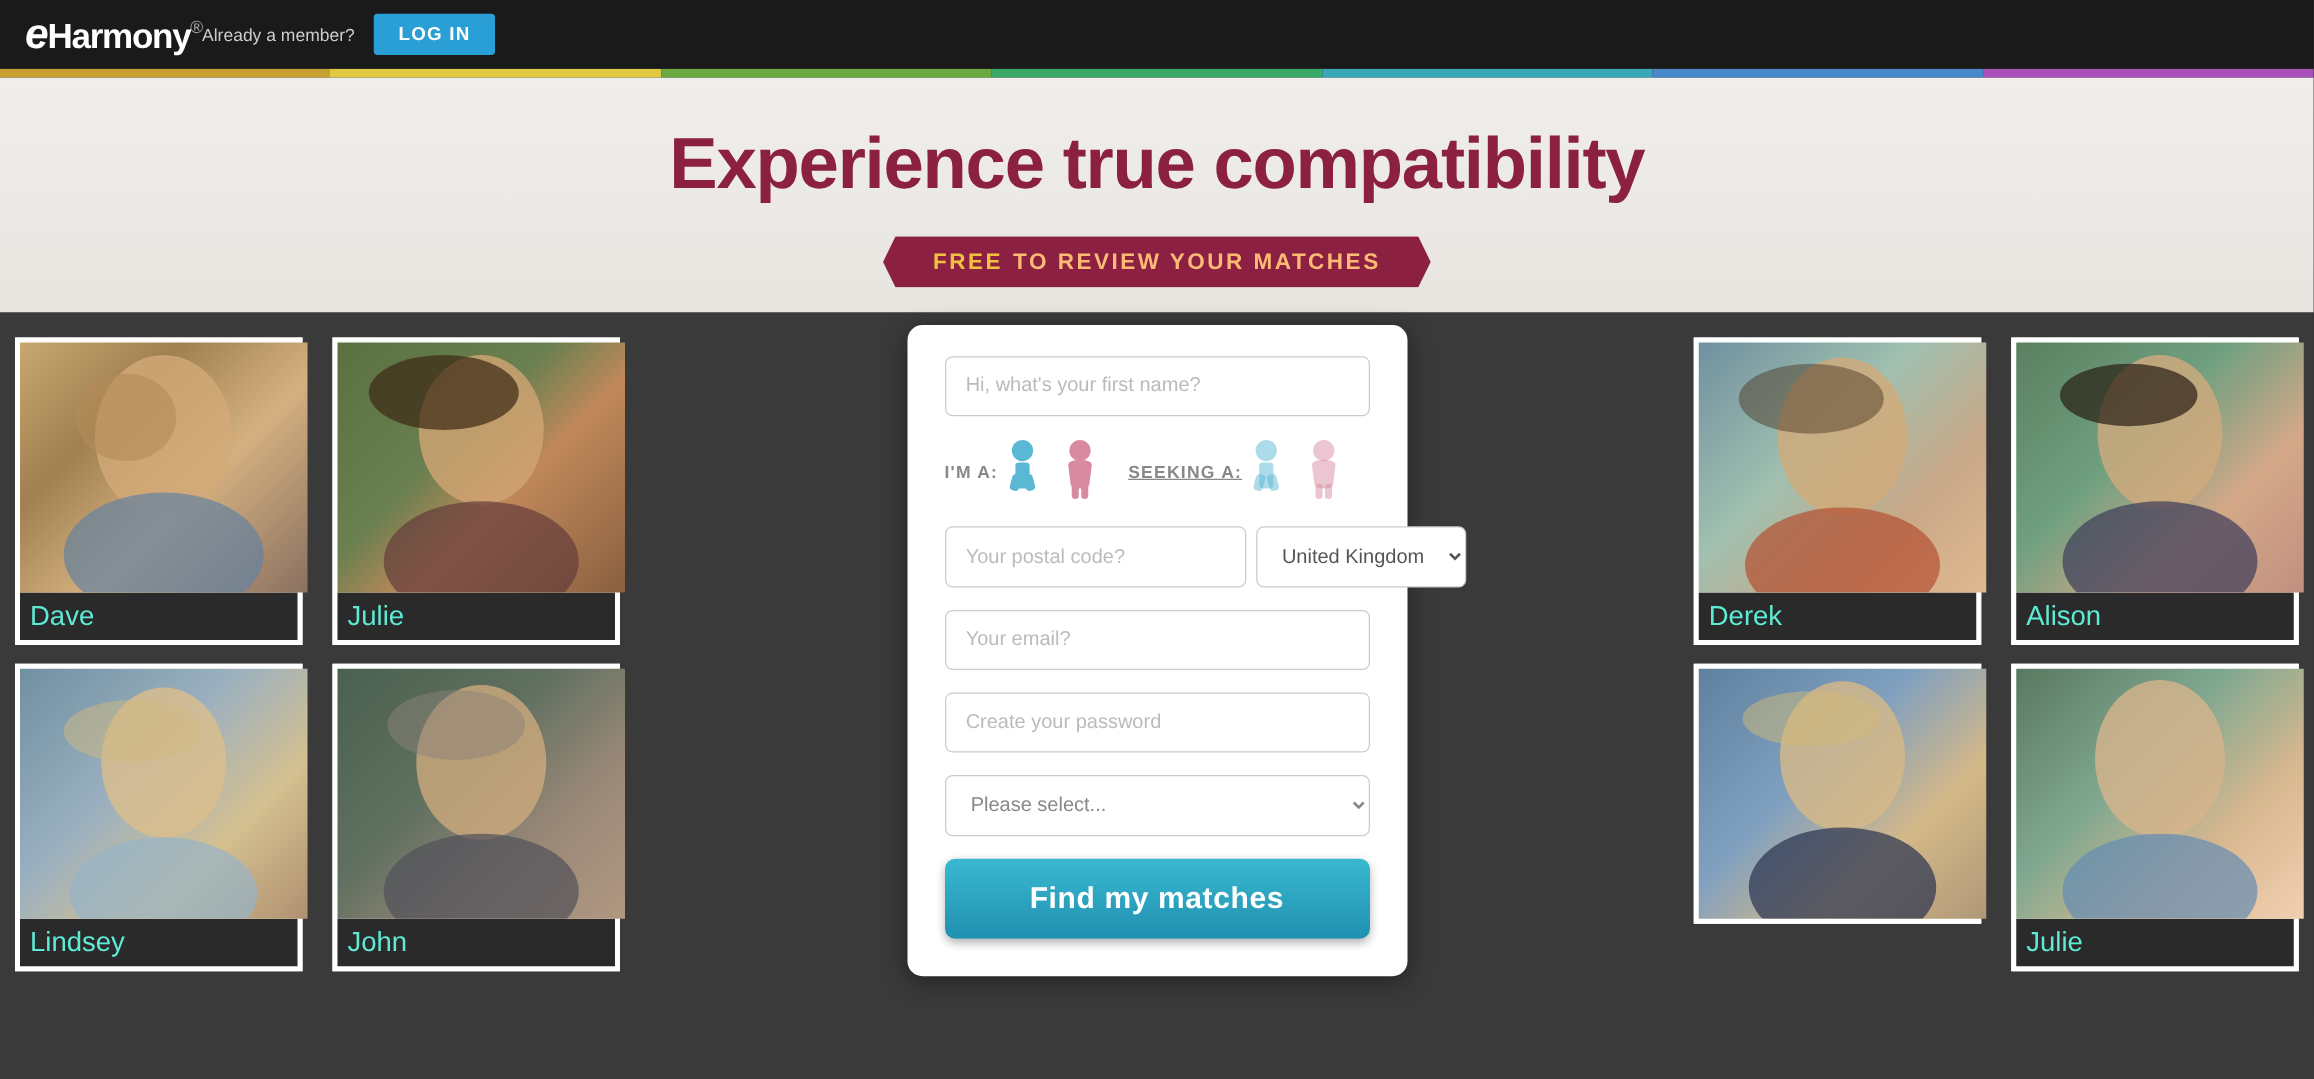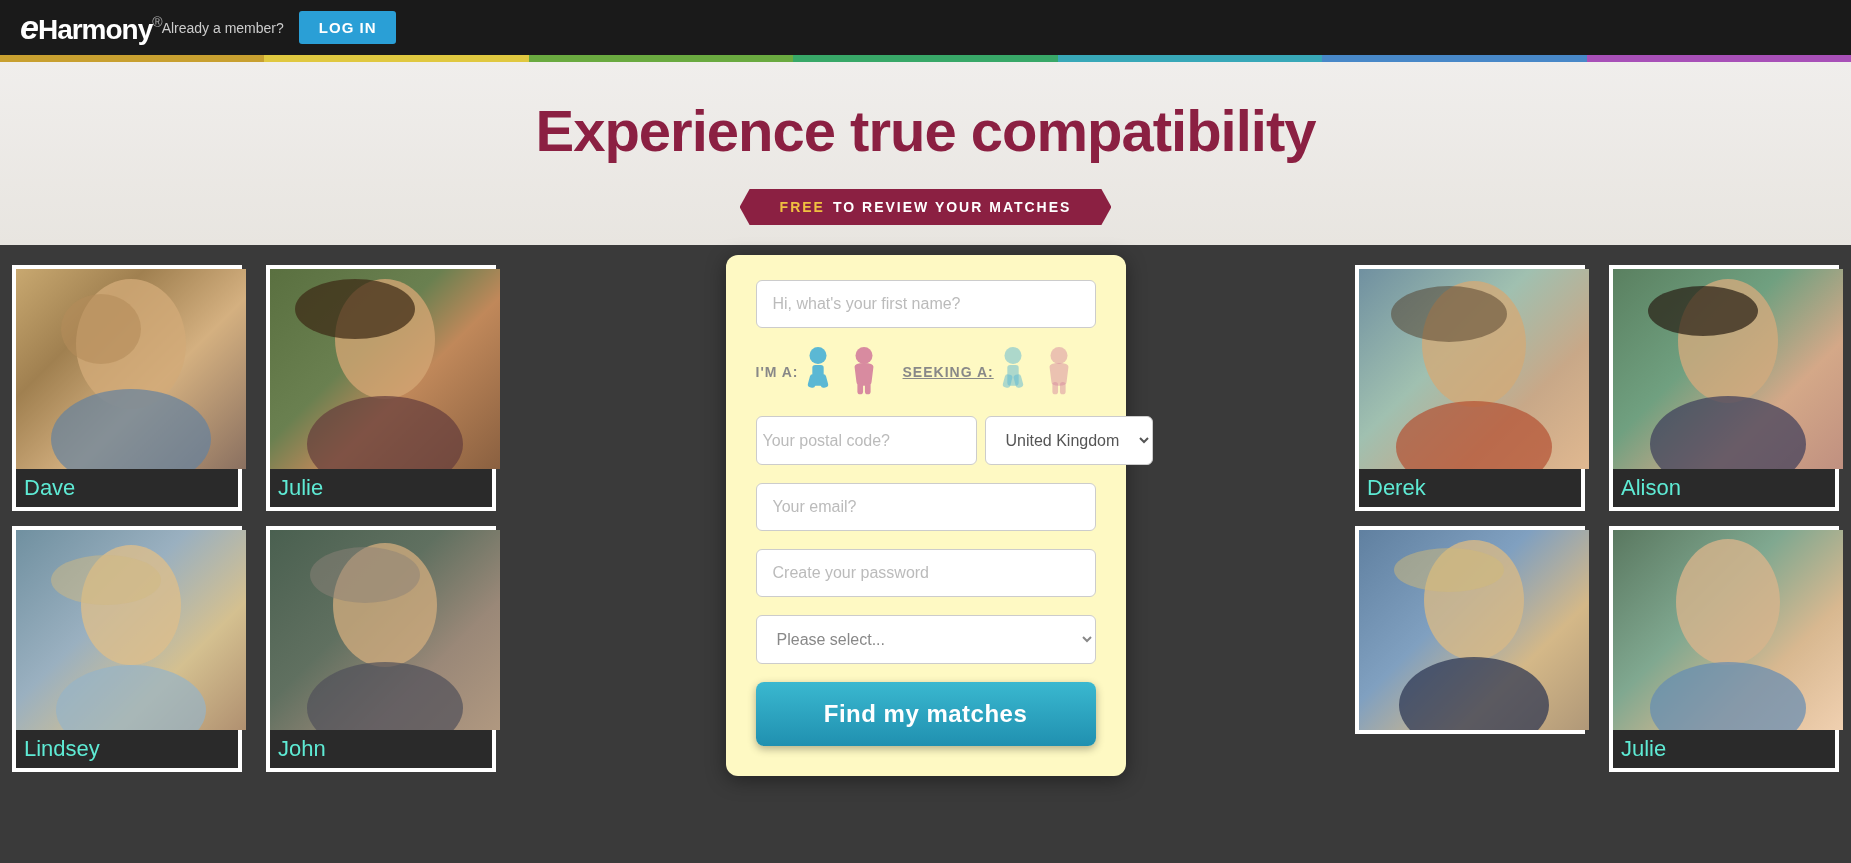--- a/index.html
+++ b/index.html
@@ -70,42 +70,42 @@
       margin-bottom: 25px;
     }
 
     
     #banner {
       display: inline-flex;
       align-items: center;
       background: #8b2042;
       color: white;
       padding: 10px 40px;
-      font-size: 14px;
+      font-size: 18px;
       font-weight: bold;
       letter-spacing: 2px;
       clip-path: polygon(10px 0%, calc(100% - 10px) 0%, 100% 50%, calc(100% - 10px) 100%, 10px 100%, 0% 50%);
       position: relative;
     }
     #banner::before, #banner::after {
       content: '';
       position: absolute;
       bottom: -12px;
       border-top: 12px solid #5a1030;
       border-left: 12px solid transparent;
       left: 0;
     }
     #banner::after {
       left: auto;
       right: 0;
       border-left: none;
       border-right: 12px solid transparent;
     }
     #banner-free { color: #f0c040; margin-right: 8px; }
-    #banner-text { color: #ffffff; }
+    #banner-text { color: #fdba74; }
 
     
     #main {
       display: flex;
       width: 1851px;
       background: #3a3a3a;
       min-height: 700px;
       position: relative;
     }
 
@@ -166,21 +166,21 @@
     
     #center-panel {
       flex: 1;
       display: flex;
       justify-content: center;
       align-items: flex-start;
       padding-top: 10px;
     }
 
     #form-card {
-      background: #fef9c3;
+      background: #ffffff;
       border-radius: 12px;
       padding: 25px 30px 30px 30px;
       width: 400px;
       box-shadow: 0 4px 20px rgba(0,0,0,0.4);
     }
 
     .form-input {
       width: 100%;
       padding: 14px 16px;
       border: 1px solid #ccc;
@@ -223,21 +223,21 @@
     }
 
     
     #location-row {
       display: flex;
       gap: 8px;
       margin-bottom: 18px;
     }
     #postal-input {
       flex: 1;
-      padding: 14px 6px;
+      padding: 14px 16px;
       border: 1px solid #ccc;
       border-radius: 6px;
       font-size: 16px;
       color: #bbb;
       background: white;
       outline: none;
     }
     #postal-input::placeholder { color: #bbb; }
     #country-select {
       flex: 1.4;

